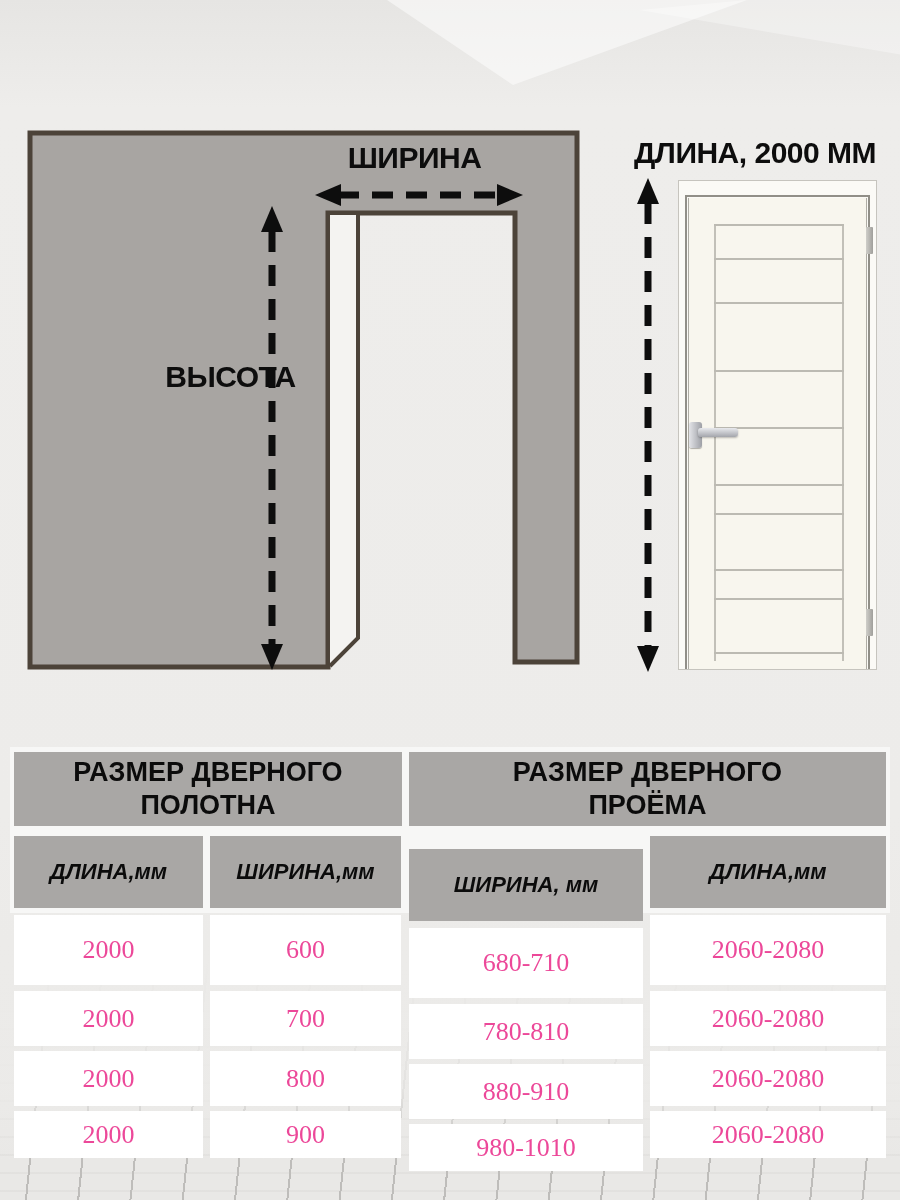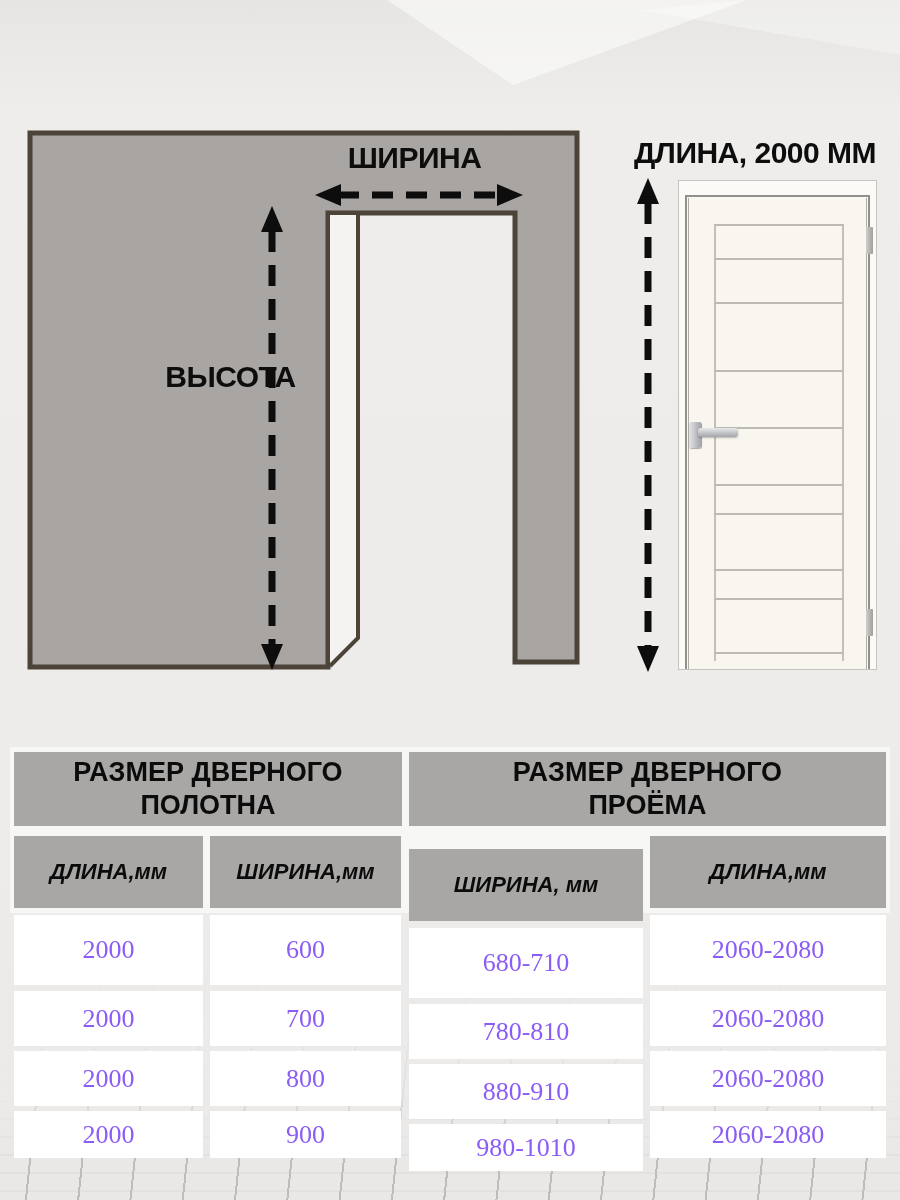--- a/index.html
+++ b/index.html
@@ -50,21 +50,21 @@
   .hinge.top { top:46px; } .hinge.bottom { top:428px; }
 
   
   .head-panel { position:absolute; left:10px; top:747px; width:880px; height:166px;
     background:#f7f7f6; z-index:1; }
   .gcell, .chead, .dcell { position:absolute; box-sizing:border-box; display:flex;
     align-items:center; justify-content:center; z-index:2; }
   .gcell { background:#a9a7a5; flex-direction:column; color:#0b0b0b; font-weight:bold; }
   .gcell span { display:block; font-size:27px; line-height:33px; }
   .chead { background:#a9a7a5; color:#0b0b0b; font-weight:bold; font-size:22px;font-style:italic; }
-  .dcell { background:#ffffff; font-family:"Liberation Serif", serif; font-size:26px; color:#8b5cf6; }
+  .dcell { background:#ffffff; font-family:"Liberation Serif", serif; font-size:26px; color:#ec4899; }
   .h1a { left:14px; width:388px; } .h1b { left:409px; width:477px; }
   .col1 { left:14px; width:189px; } .col2 { left:210px; width:191px; }
   .col3 { left:409px; width:234px;margin-top:13px; } .col4 { left:650px; width:236px; }
   .rowH1 { top:752px; height:74px; } .rowH2 { top:836px; height:72px; }
   .row1 { top:915px; height:70px; } .row2 { top:991px; height:55px; }
   .row3 { top:1051px; height:55px; } .row4 { top:1111px; height:47px; }
 </style>
 </head>
 <body>
 

